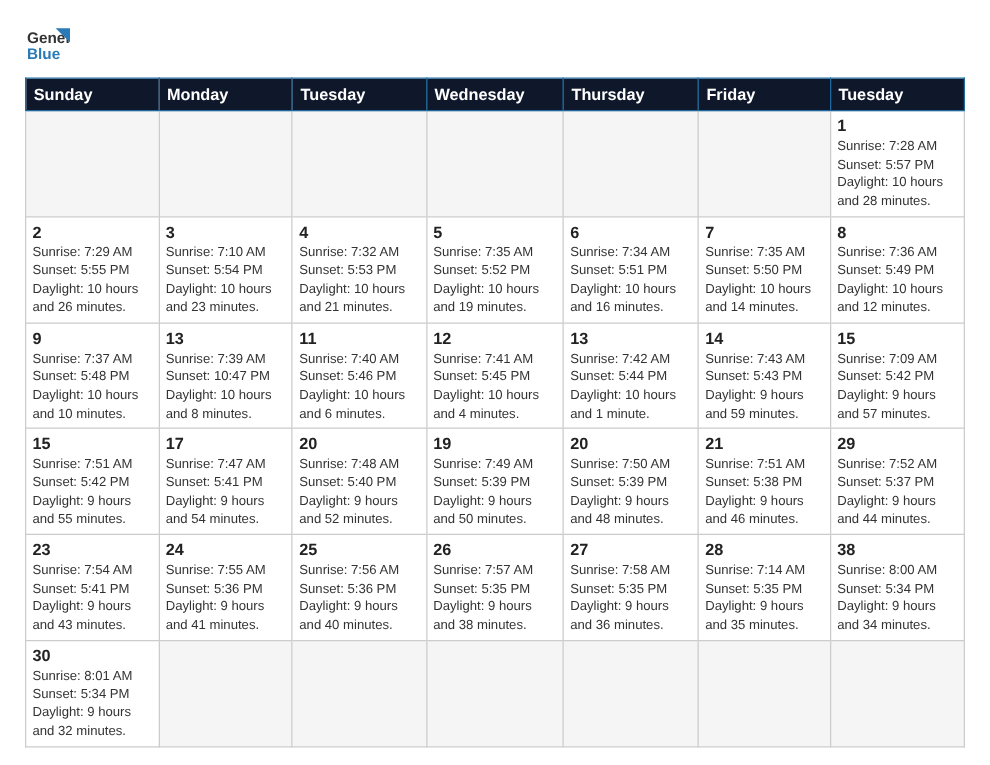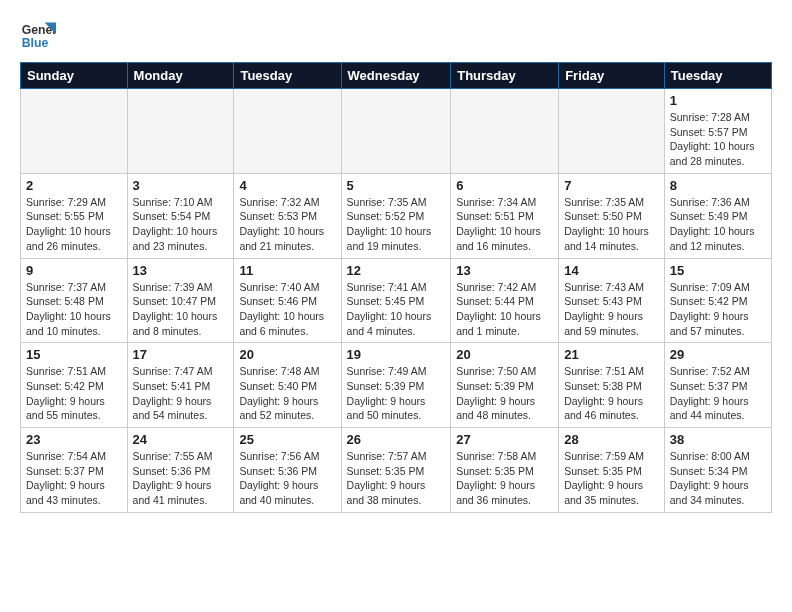--- a/index.html
+++ b/index.html
@@ -280,21 +280,21 @@
             <div class="day-info">Sunrise: 7:52 AM
 Sunset: 5:37 PM
 Daylight: 9 hours
 and 44 minutes.</div>
           </td>
         </tr>
         <tr>
           <td>
             <span class="day-num">23</span>
             <div class="day-info">Sunrise: 7:54 AM
-Sunset: 5:37 PM
+Sunset: 5:41 PM
 Daylight: 9 hours
 and 43 minutes.</div>
           </td>
           <td>
             <span class="day-num">24</span>
             <div class="day-info">Sunrise: 7:55 AM
 Sunset: 5:36 PM
 Daylight: 9 hours
 and 41 minutes.</div>
           </td>
@@ -314,28 +314,43 @@
           </td>
           <td>
             <span class="day-num">27</span>
             <div class="day-info">Sunrise: 7:58 AM
 Sunset: 5:35 PM
 Daylight: 9 hours
 and 36 minutes.</div>
           </td>
           <td>
             <span class="day-num">28</span>
-            <div class="day-info">Sunrise: 7:59 AM
+            <div class="day-info">Sunrise: 7:14 AM
 Sunset: 5:35 PM
 Daylight: 9 hours
 and 35 minutes.</div>
           </td>
           <td>
             <span class="day-num">38</span>
             <div class="day-info">Sunrise: 8:00 AM
 Sunset: 5:34 PM
 Daylight: 9 hours
 and 34 minutes.</div>
           </td>
+        </tr>
+        <tr class="last-row">
+          <td>
+            <span class="day-num">30</span>
+            <div class="day-info">Sunrise: 8:01 AM
+Sunset: 5:34 PM
+Daylight: 9 hours
+and 32 minutes.</div>
+          </td>
+          <td class="empty"></td>
+          <td class="empty"></td>
+          <td class="empty"></td>
+          <td class="empty"></td>
+          <td class="empty"></td>
+          <td class="empty"></td>
         </tr>
       </tbody>
   </table>
 </div>
 
 </body></html>

